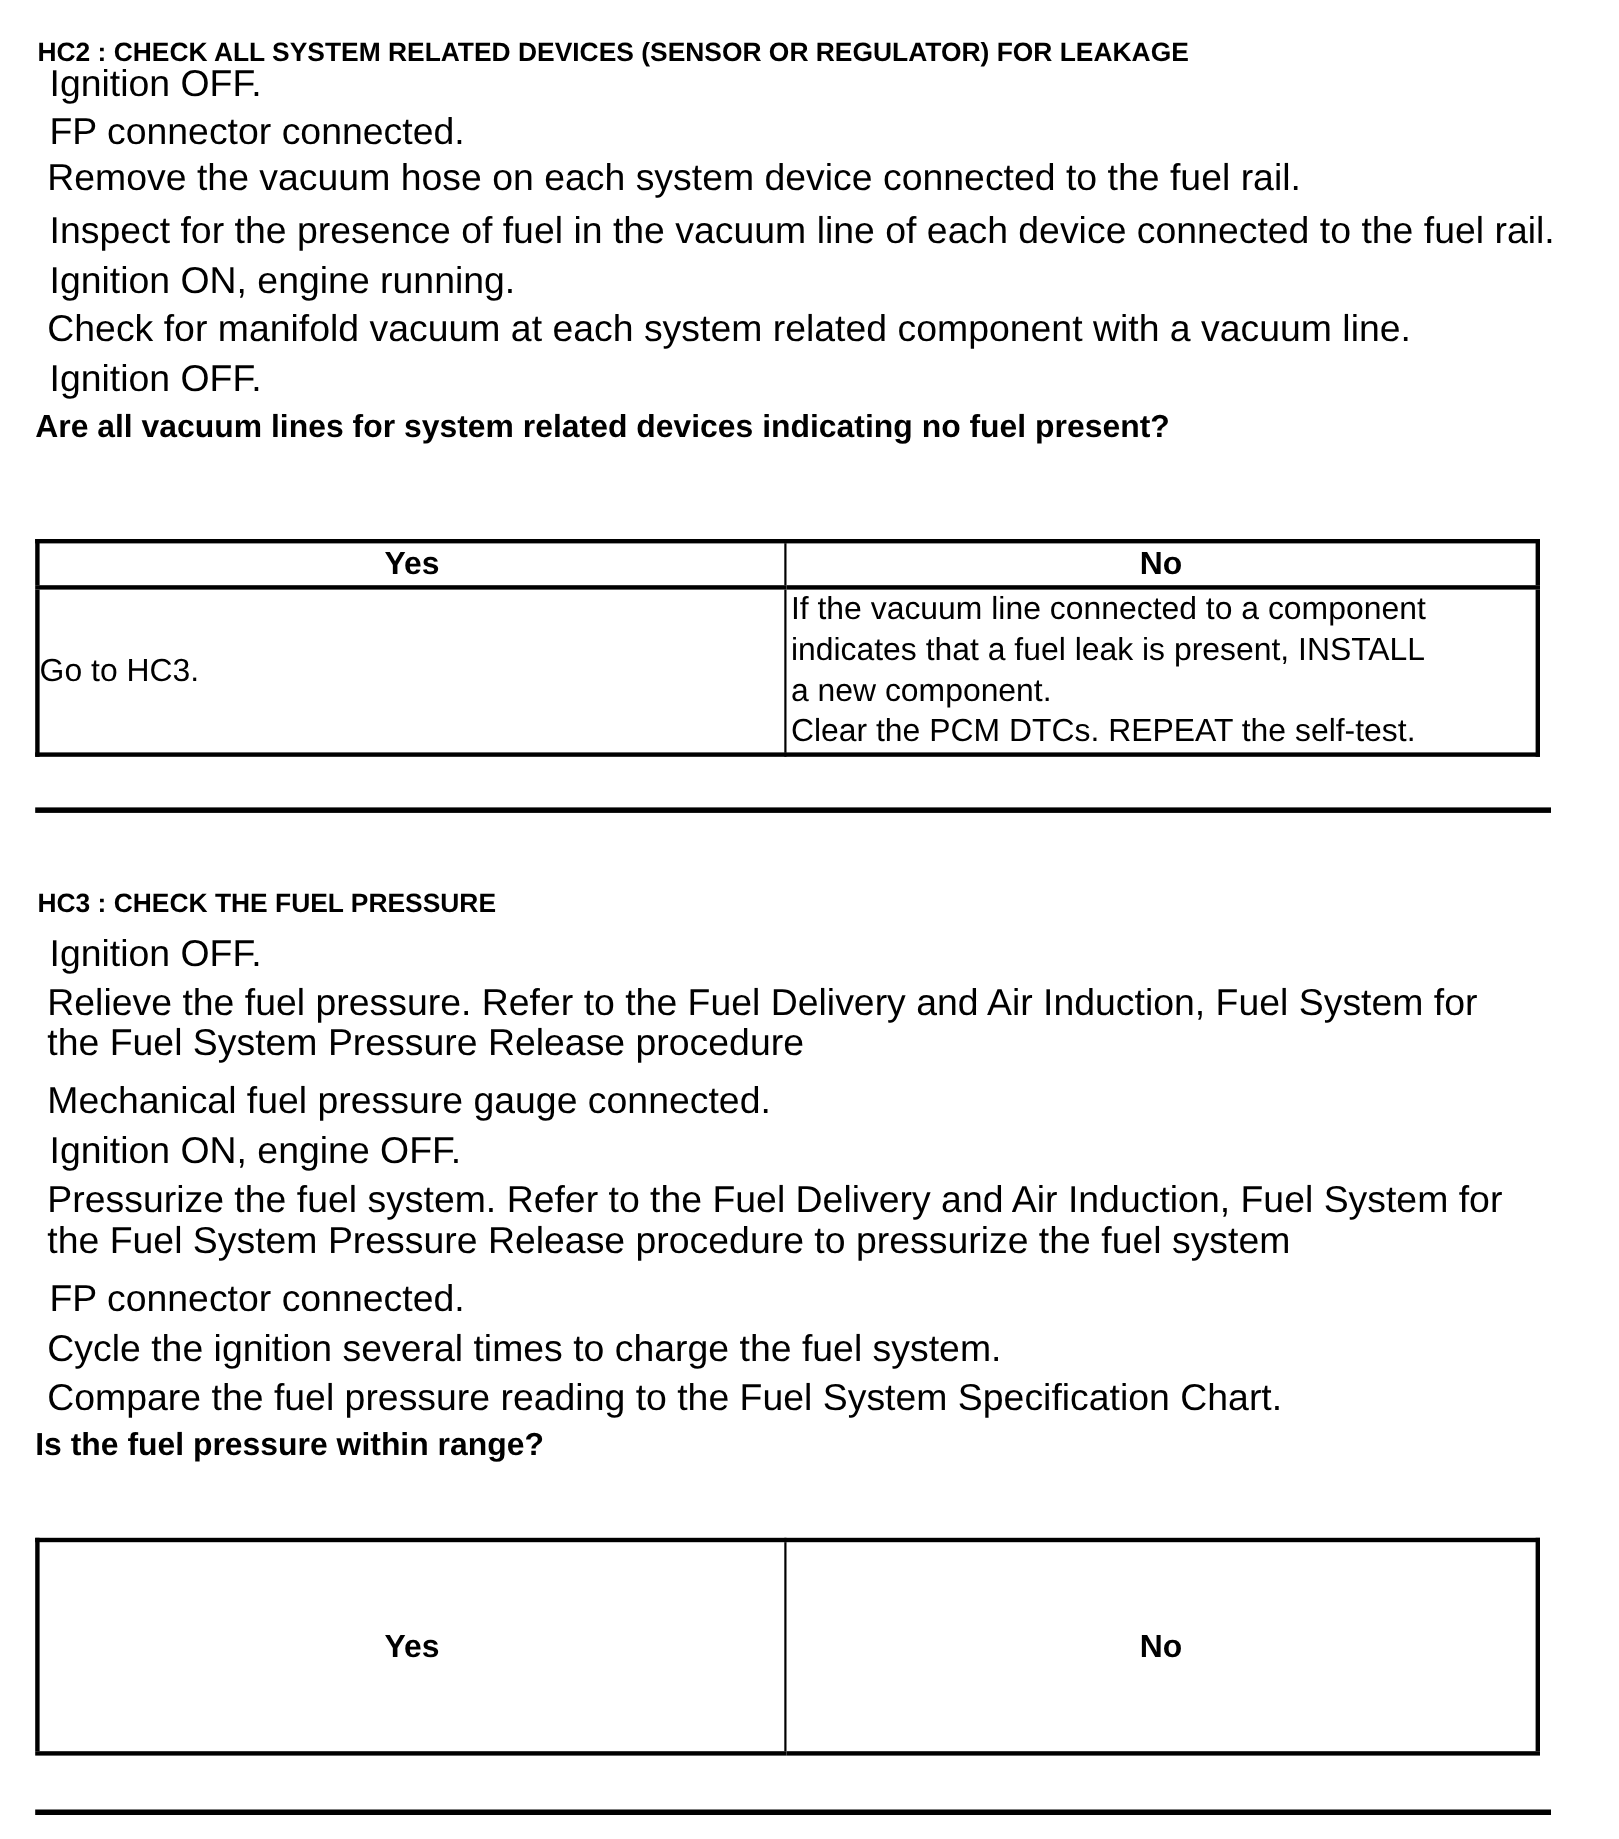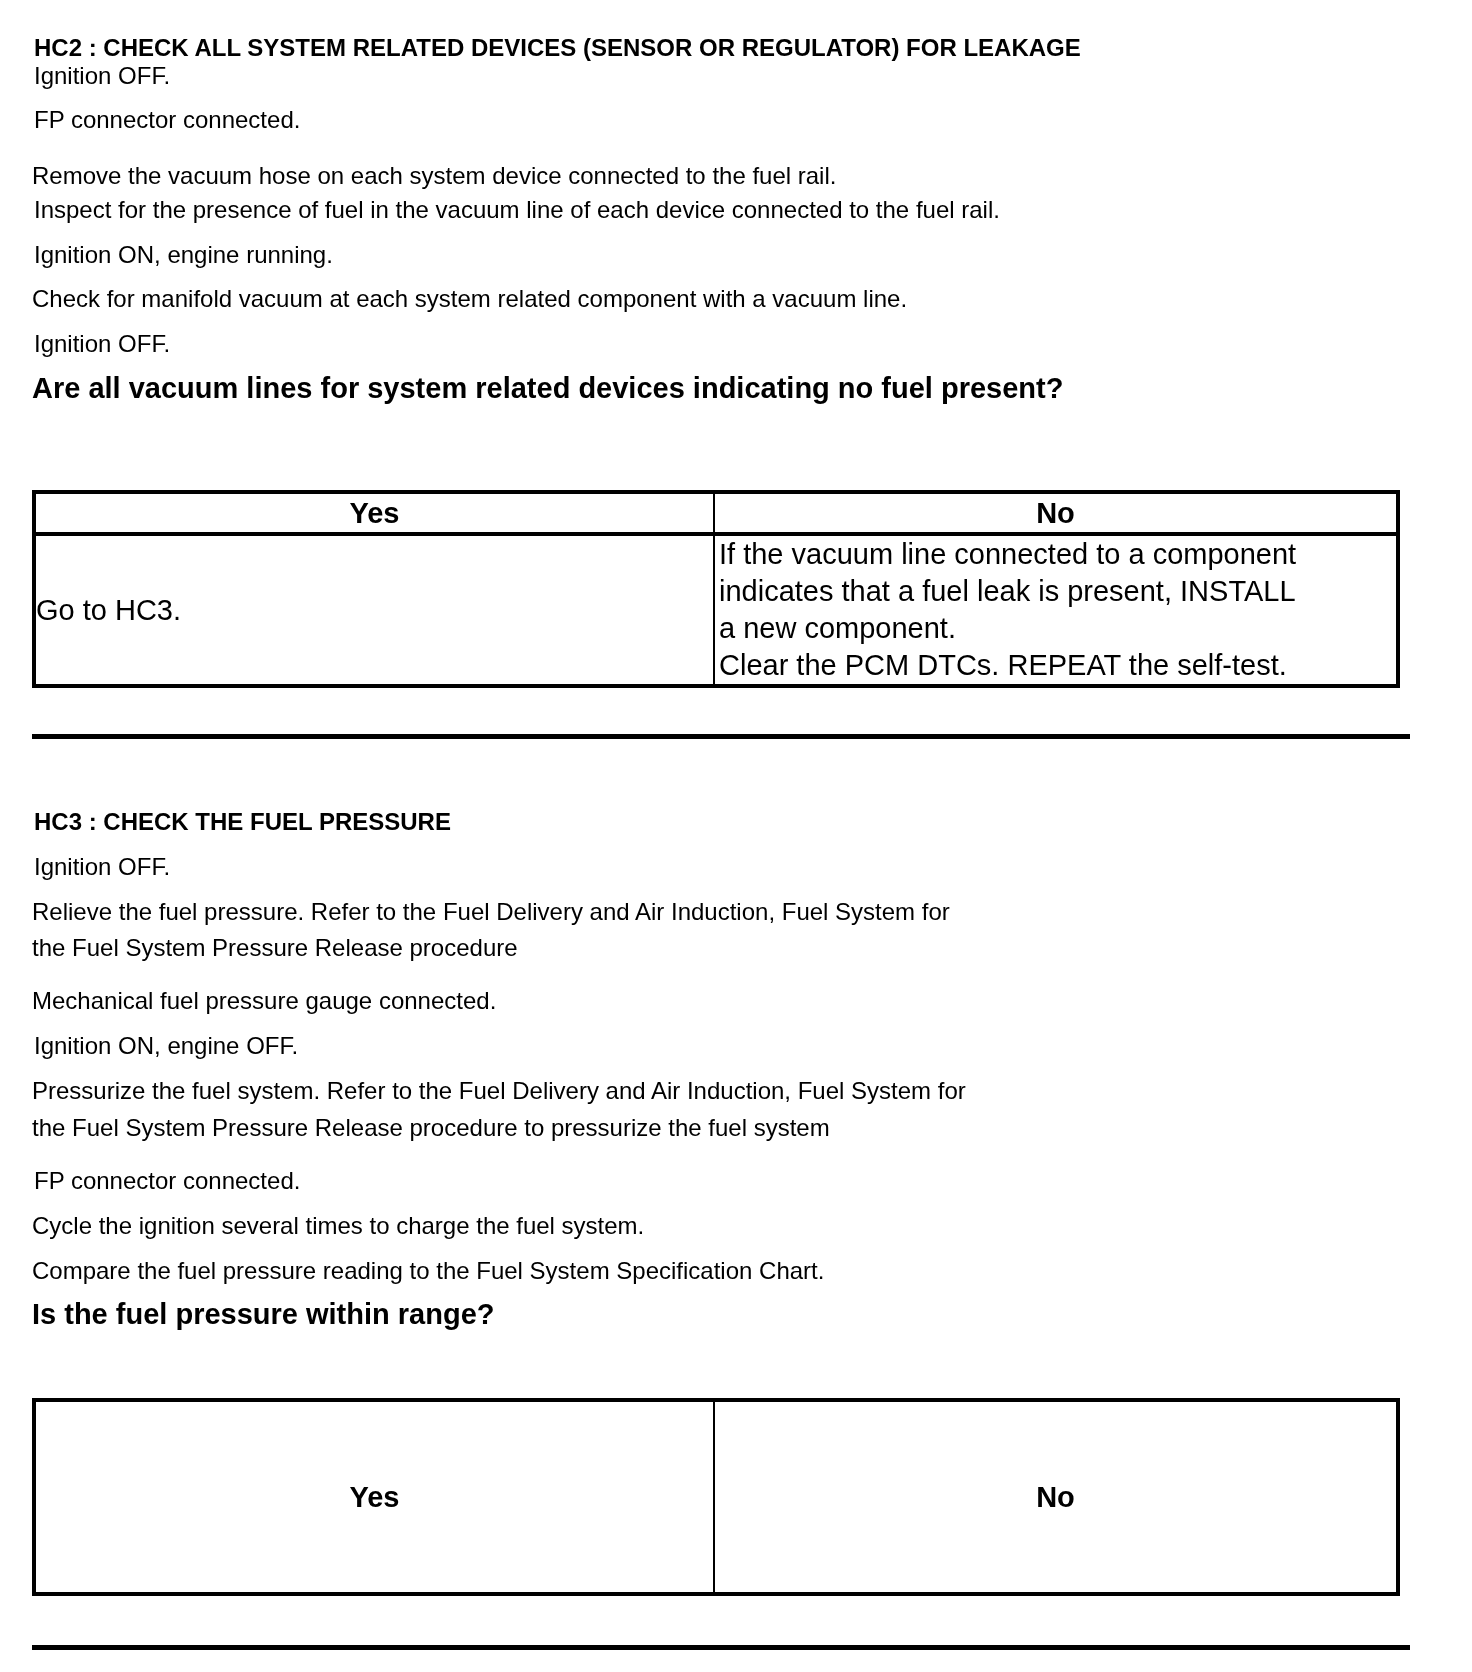--- a/index.html
+++ b/index.html
@@ -16,23 +16,24 @@
       color: #000000;
     }
     .abs { position: absolute; }
     .heading {
       font-weight: bold;
       font-size: 24px;
       white-space: nowrap;
       letter-spacing: 0px;
     }
     .line {
-      font-size: 24px;
+      font-size: 34px;
       white-space: nowrap;
       line-height: 36px;
+      margin-left: 11px;
     }
     .question {
       font-weight: bold;
       font-size: 29px;
       white-space: nowrap;
       text-align: right;
     }
     table.yn {
       position: absolute;
       border-collapse: collapse;
@@ -67,21 +68,21 @@
       background: #000;
     }
   </style>
 </head>
 <body>
 
 <div class="abs heading" style="left:34px; top:34px;">HC2 : CHECK ALL SYSTEM RELATED DEVICES (SENSOR OR REGULATOR) FOR LEAKAGE</div>
 
 <div class="abs line" style="left:34px; top:58px;">Ignition OFF.</div>
 <div class="abs line" style="left:34px; top:102px;">FP connector connected.</div>
-<div class="abs line" style="left:32px; top:158px;">Remove the vacuum hose on each system device connected to the fuel rail.</div>
+<div class="abs line" style="left:32px; top:144px;">Remove the vacuum hose on each system device connected to the fuel rail.</div>
 <div class="abs line" style="left:34px; top:192px;">Inspect for the presence of fuel in the vacuum line of each device connected to the fuel rail.</div>
 <div class="abs line" style="left:34px; top:237px;">Ignition ON, engine running.</div>
 <div class="abs line" style="left:32px; top:281px;">Check for manifold vacuum at each system related component with a vacuum line.</div>
 <div class="abs line" style="left:34px; top:326px;">Ignition OFF.</div>
 <div class="abs question" style="left:32px; top:372px;">Are all vacuum lines for system related devices indicating no fuel present?</div>
 
 <table class="yn" style="left:32px; top:490px; width:1368px; height:196px;">
   <colgroup>
     <col style="width:680px">
     <col style="width:684px">

